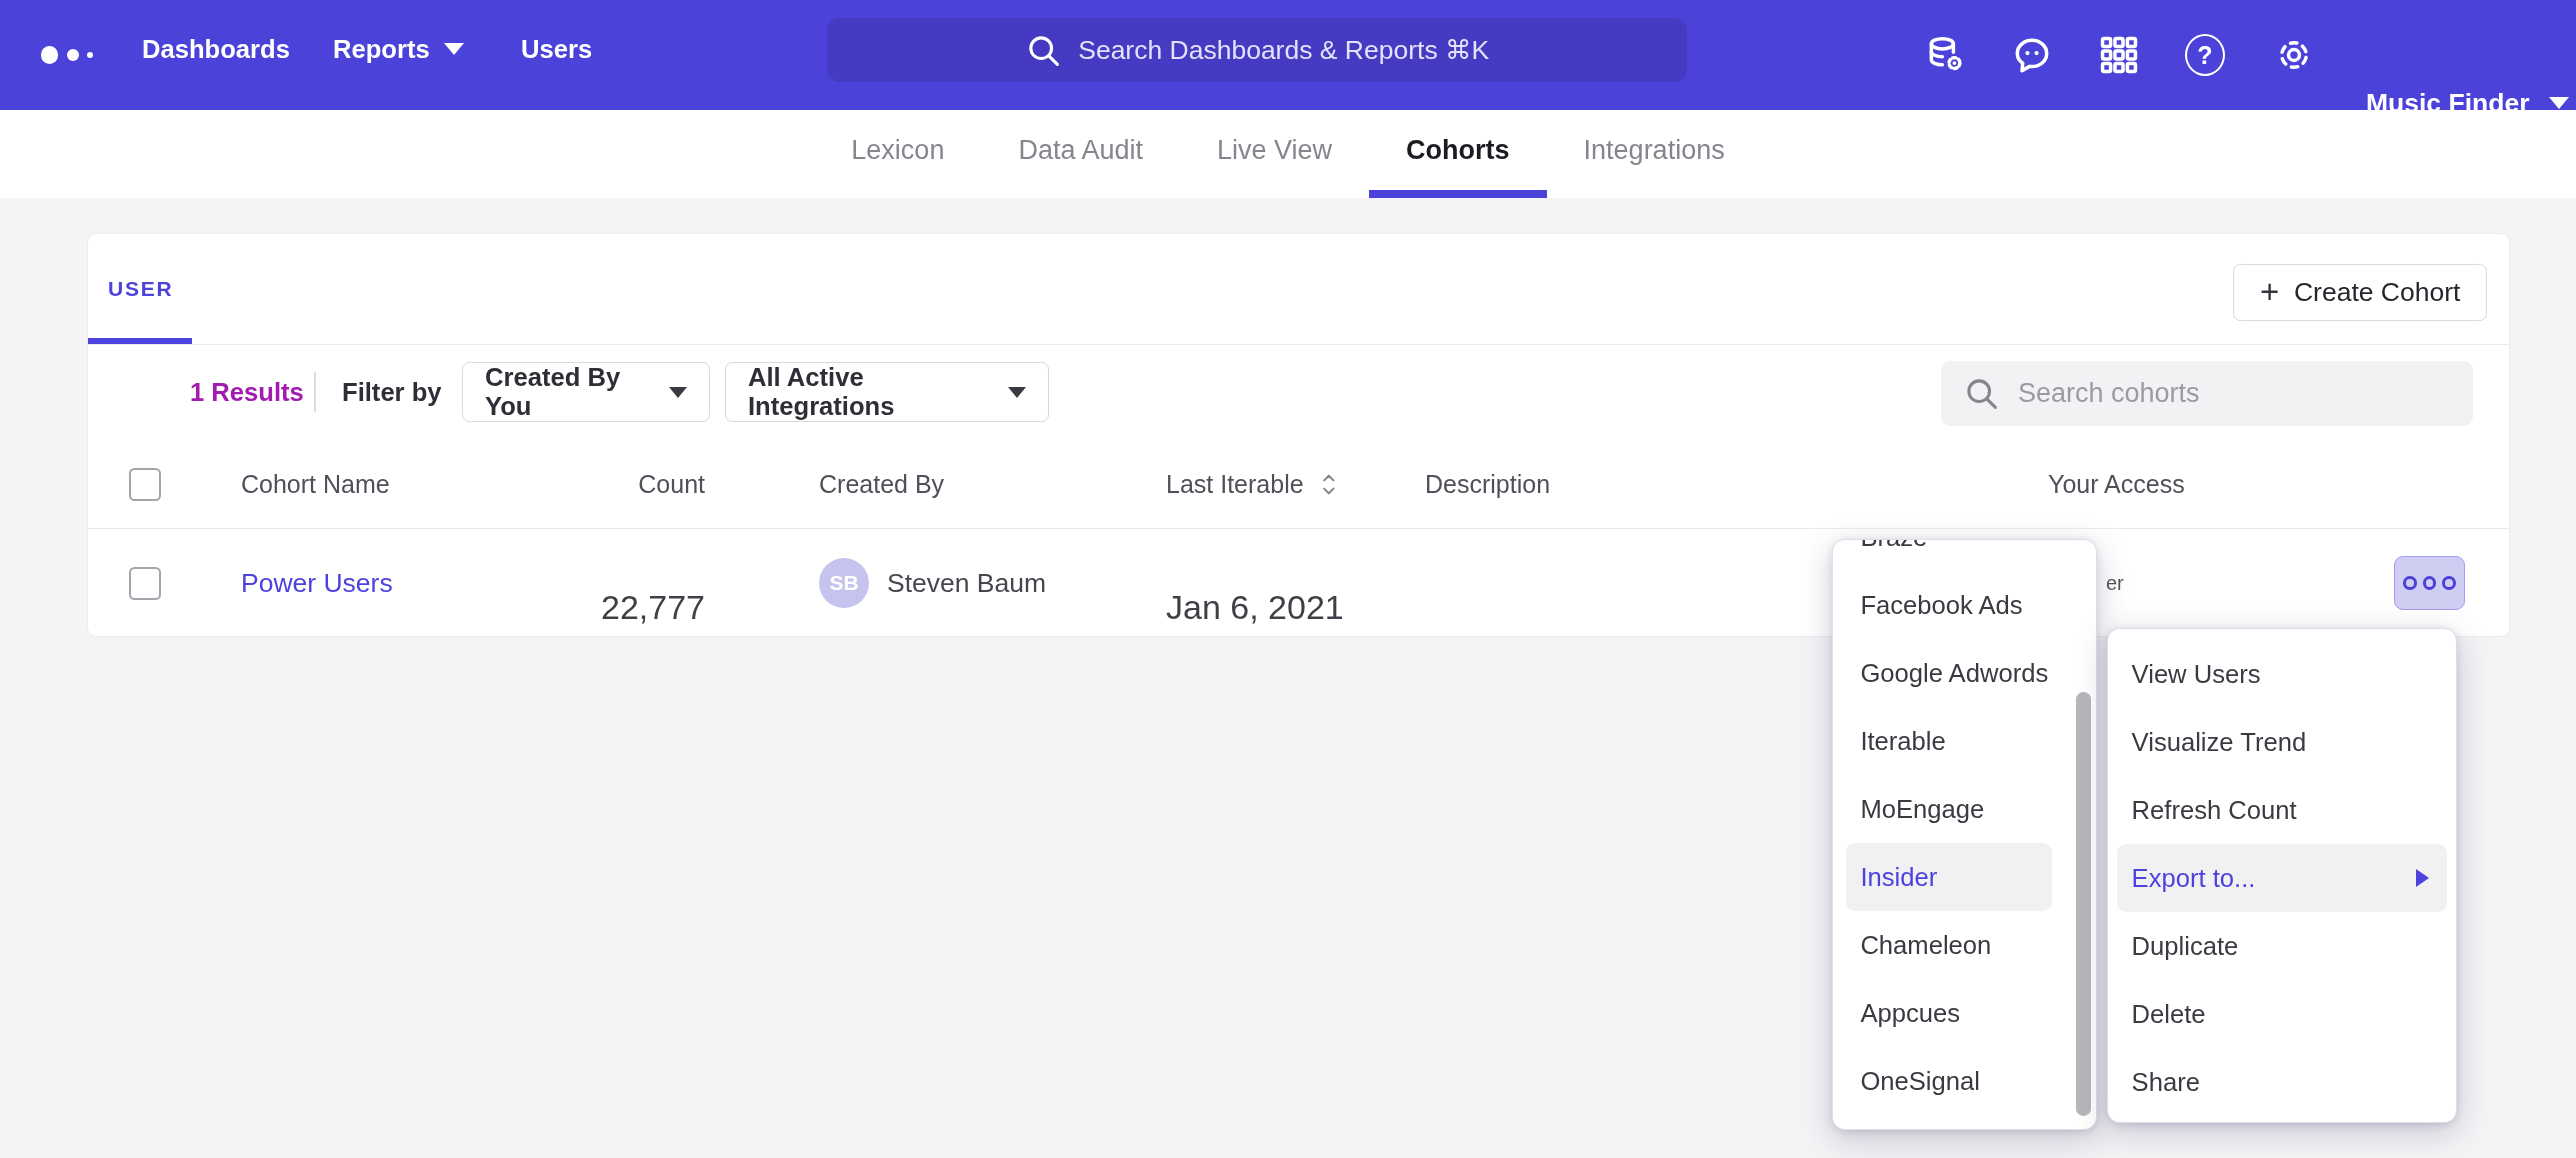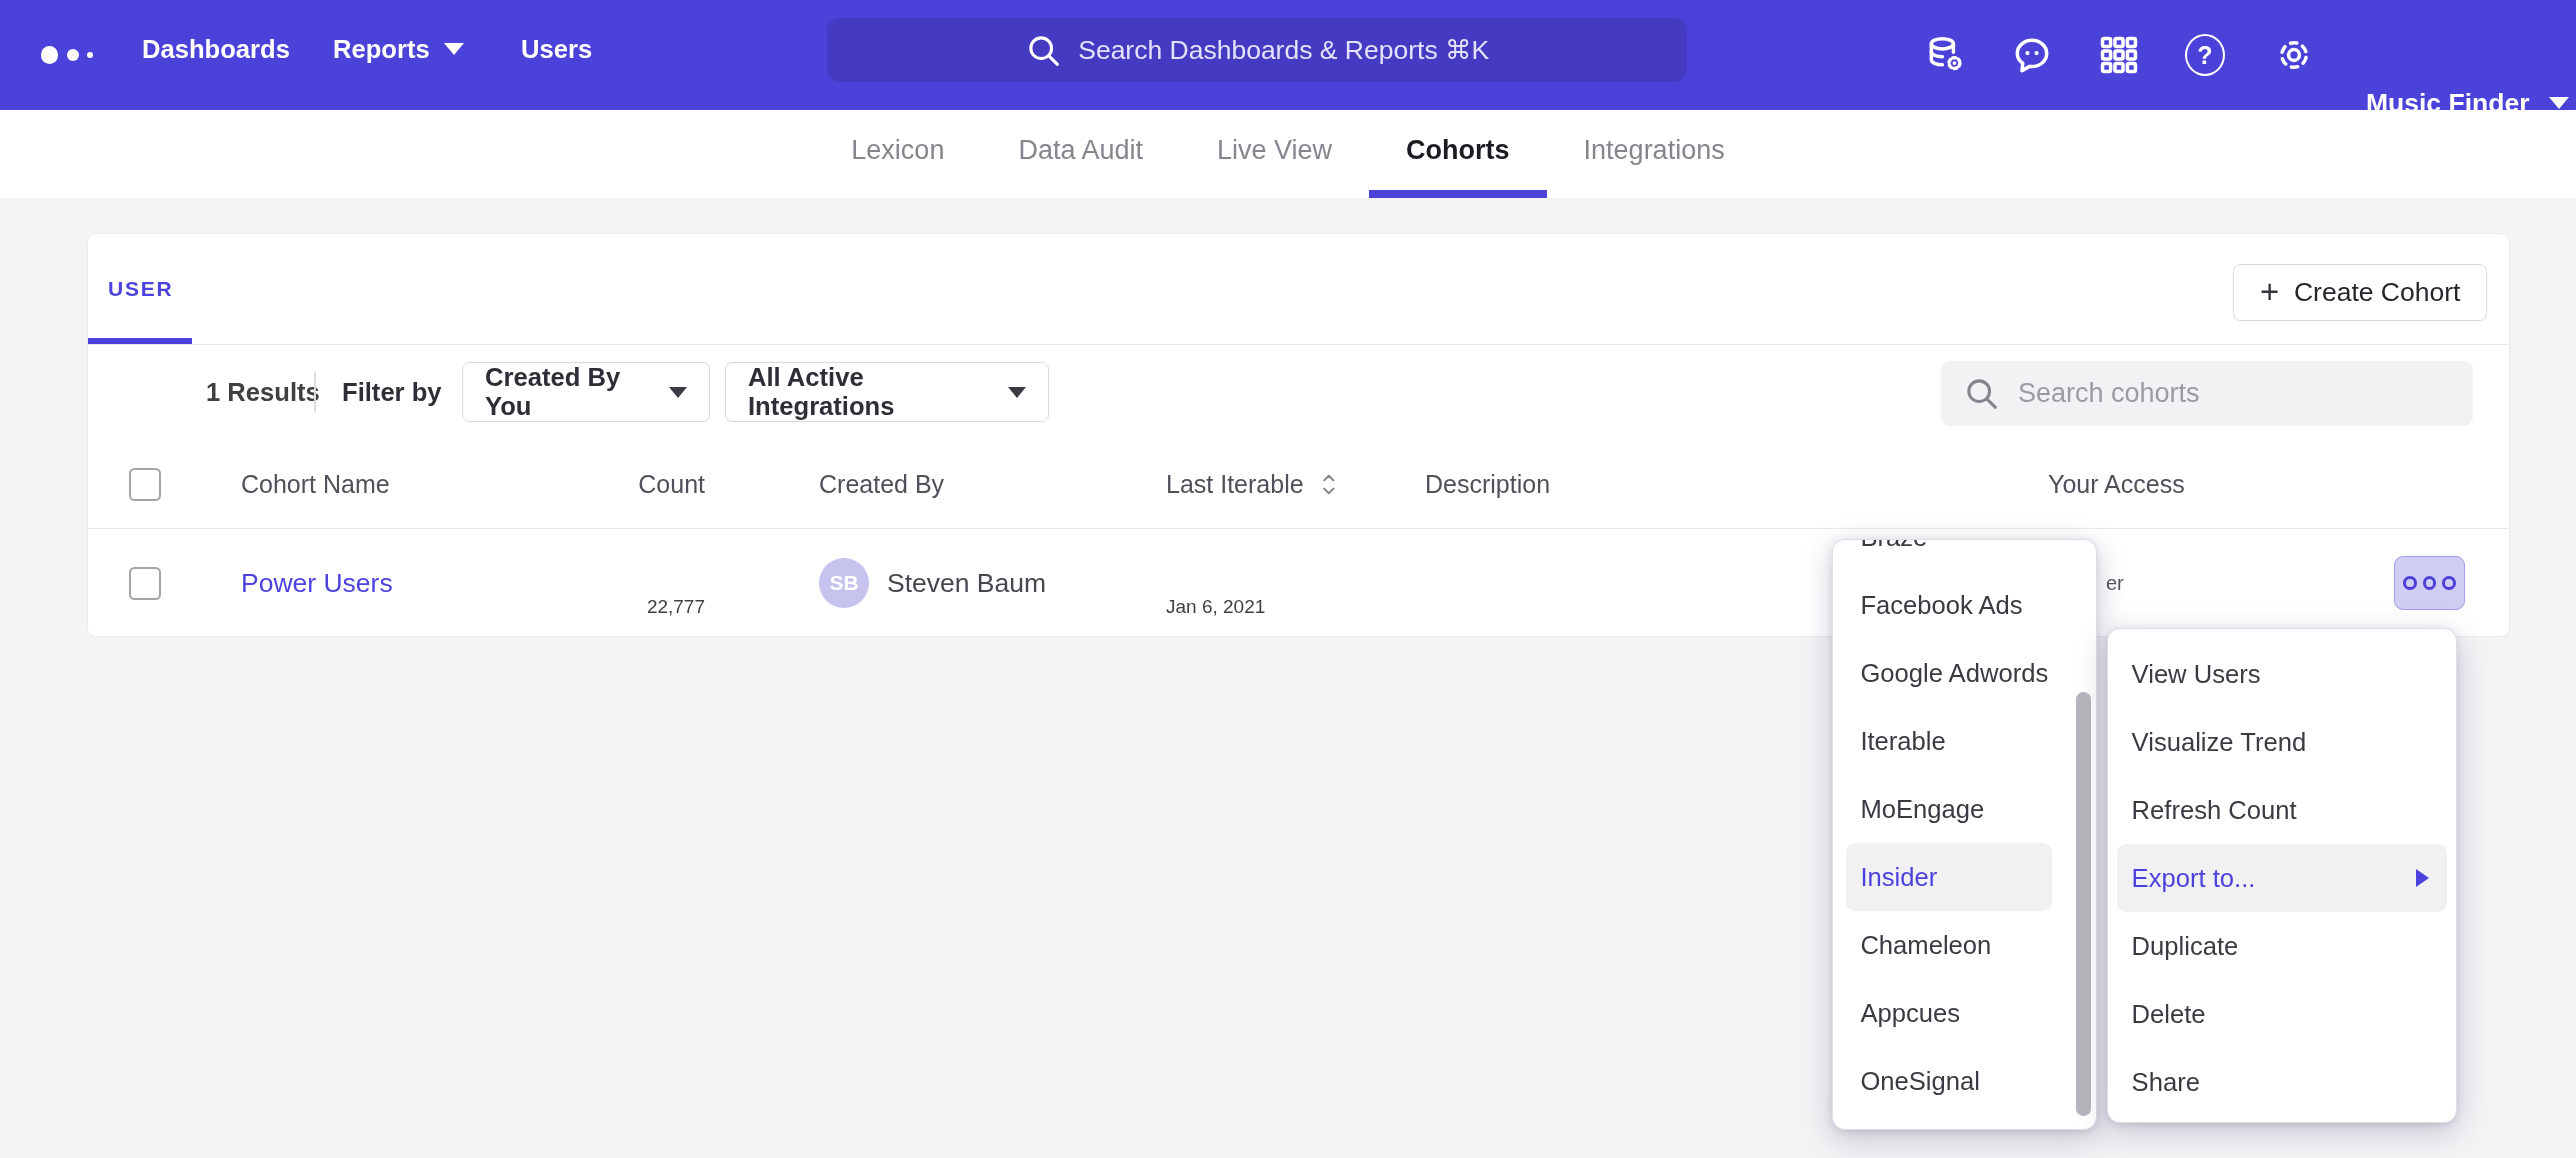--- a/index.html
+++ b/index.html
@@ -45,21 +45,21 @@
               color:#4c42dd; font-size:21px; font-weight:bold; letter-spacing:1.8px; cursor:pointer; }
   .type-underline { position:absolute; left:0; bottom:0; width:104px; height:6.4px; background:#4c42dd; }
   .create-btn { position:absolute; right:22px; top:30px; height:57px; padding:0 25.6px;
                 display:flex; align-items:center; gap:14.6px; background:#fff;
                 border:1.8px solid #d8d8de; border-radius:7.3px; cursor:pointer;
                 font-size:26.5px; color:#26262c; font-weight:500; }
   .plus { font-size:33px; font-weight:400; color:#35353d; line-height:1; margin-top:-2.7px; }
   
   .toolbar { position:absolute; left:0; top:111px; width:100%; height:95px; }
   .results { position:absolute; left:102px; top:0; height:95px; display:flex; align-items:center;
-             font-size:25.6px; font-weight:bold; color:#404040;margin-left:16px; }
+             font-size:25.6px; font-weight:bold; color:#a21caf; }
   .vdiv { position:absolute; left:226px; top:27px; width:1.8px; height:40px; background:#dcdce2; }
   .filterby { position:absolute; left:254px; top:0; height:95px; display:flex; align-items:center;
               font-size:25.6px; font-weight:bold; color:#2e2e36;text-align:right; }
   .dd { position:absolute; top:17.4px; height:60px; background:#fff; border:1.8px solid #d8d8de; border-radius:7.3px;
         display:flex; align-items:center; justify-content:space-between; padding:0 22px; cursor:pointer; }
   .dd span { font-size:25.6px; font-weight:bold; color:#2e2e36; }
   .dd .caret-down { border-left-width:9px; border-right-width:9px; border-top:11px solid #3a3a42; margin-left:18px; }
   .dd1 { left:374px; width:248px; }
   .dd2 { left:637px; width:324px; }
   .cohort-search { position:absolute; left:1853px; top:15.5px; width:532px; height:65px; background:#f2f2f5;
@@ -76,21 +76,21 @@
               border:2.3px solid #a4a4ac; border-radius:5.5px; background:#fff; cursor:pointer; }
   .hlabel { font-size:25px; font-weight:500; color:#50505a; }
   .c-name  { left:153px; }
   .c-count { left:411px; width:206px; justify-content:flex-end; }
   .c-created { left:731px; }
   .c-modified { left:1078px; gap:12.8px; }
   .c-desc { left:1337px; }
   .c-access { left:1960px; }
   .sort-icon svg { width:25.6px; height:31px; display:block; }
   .cohort-link { font-size:26.5px; color:#4c42dd; font-weight:500; cursor:pointer; }
-  .count-val, .date-val { font-size:19px; color:#3f3f47;margin-top:48px; }
+  .count-val, .date-val { font-size:34px; color:#3f3f47;margin-top:48px; }
   .avatar { width:50px; height:50px; border-radius:50%; background:#c6c4ef; color:#fff;
             display:flex; align-items:center; justify-content:center;
             font-size:21px; font-weight:bold;text-align:center; }
   .creator-name { font-size:26.5px; color:#46464e; margin-left:18px; }
   .access-frag { position:absolute; left:2018px; top:0; height:100%; display:flex; align-items:center;
                  font-size:20px; color:#55555e; }
   .more-btn { position:absolute; left:2306px; top:28px; width:71px; height:54px;
               background:#cfcdf2; border:1.8px solid #a29df0; border-radius:9px;
               display:flex; align-items:center; justify-content:center; gap:5.5px; cursor:pointer; }
   .more-btn i { display:block; width:13.7px; height:13.7px; border:3.7px solid #4b40d8; border-radius:50%; }

